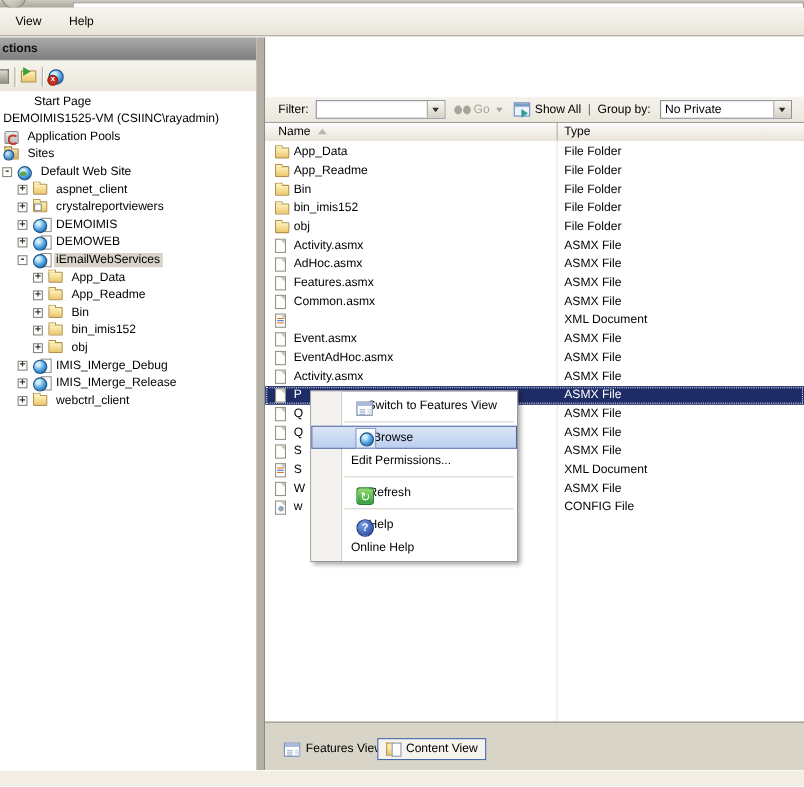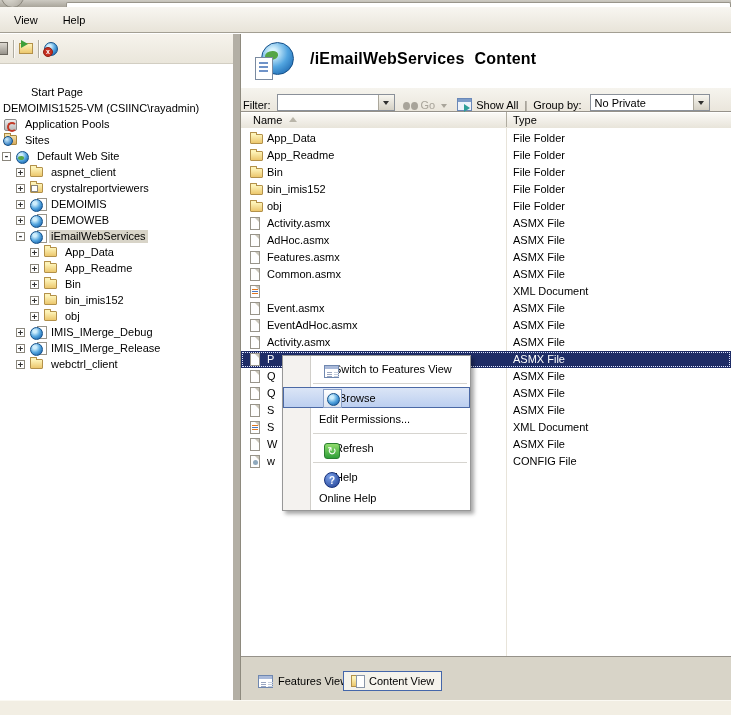--- a/index.html
+++ b/index.html
@@ -31,21 +31,21 @@
   .tree-label.selected{background:#d8d4c8;}
 
   
   .right-panel{left:240px;top:34px;width:491px;height:666px;background:#fff;border-left:1px solid #8e8a7e;box-sizing:border-box;}
   .splitter{left:233px;top:34px;width:7px;height:666px;background:#b3afa5;}
   .content-header{position:absolute;left:0;top:0;right:0;height:54px;background:#fff;}
   .content-title{position:absolute;left:69px;top:16px;font-size:16px;font-weight:600;letter-spacing:.2px;white-space:nowrap;}
   .content-title .t2{margin-left:10px;}
 
   .filter-bar{position:absolute;left:0;top:54px;right:0;height:24px;background:linear-gradient(#f6f4ee,#eae6dc);
-    border-bottom:1px solid #96928a;display:flex;align-items:flex-end;padding-left:2px;box-sizing:border-box;}
+    border-bottom:1px solid #96928a;display:flex;align-items:center;padding-left:12px;box-sizing:border-box;}
   .combo{height:17px;background:#fff;border:1px solid #8a9099;position:relative;box-sizing:border-box;}
   .combo .val{position:absolute;left:4px;top:1px;line-height:14px;white-space:nowrap;}
   .combo-btn{position:absolute;right:0;top:0;bottom:0;width:15px;background:linear-gradient(#f8f6f0,#d5d1c5);
     border-left:1px solid #aba79b;display:flex;align-items:center;justify-content:center;}
   .tri-dn{width:0;height:0;border:3px solid transparent;border-top:4px solid #2f2f2f;margin-top:4px;}
   .tri-dn.gray{border-top-color:#a8a49a;}
   .grayed{color:#a8a49a;}
   .vbar{color:#6c685e;margin:0 6px;}
 
   .list-header{position:absolute;left:0;top:78px;right:0;height:16px;background:linear-gradient(#fcfbf8,#e8e4da);
@@ -147,20 +147,21 @@
     <div class="sliver-circle"></div>
     <div class="sliver-addr"></div>
   </div>
 
   <div class="abs menubar" id="menubar">
       <span class="menu-item">View</span>
       <span class="menu-item">Help</span>
     </div>
 
   <div class="abs left-panel">
+    <div class="conn-header">ctions</div>
     <div class="conn-toolbar">
       <span class="ic ic-save"></span>
       <span class="tb-sep"></span>
       <span class="ic ic-newfolder"></span>
       <span class="tb-sep"></span>
       <span class="ic ic-globe-x"></span>
     </div>
     <div class="tree" id="tree">
         <div class="tree-row" style="top: 2px; margin-left: 28px;">
           <span class="tree-label" style="left: 1px;">Start Page</span>
@@ -245,29 +246,20 @@
           <span class="expander" style="left: 16px;">+</span>
           <span class="ic ic-folder" style="position: absolute; left: 30px; top: 2px;"></span>
           <span class="tree-label" style="left: 49px;">webctrl_client</span>
         </div>
       </div>
   </div>
 
   <div class="abs splitter"></div>
 
   <div class="abs right-panel">
-    <div class="content-header">
-      <span class="big-icon">
-        <span class="big-globe"></span>
-        <span class="big-page"></span>
-      </span>
-      <div class="content-title">
-        <span>/iEmailWebServices</span><span class="t2">Content</span>
-      </div>
-    </div>
 
     <div class="filter-bar">
       <span style="margin-right:6px;">Filter:</span>
       <span class="combo" style="width:118px;">
         <span class="val"></span>
         <span class="combo-btn">
             <span class="tri-dn"></span>
           </span>
       </span>
       <span class="ic ic-binoc" style="margin-left:8px;"></span>

